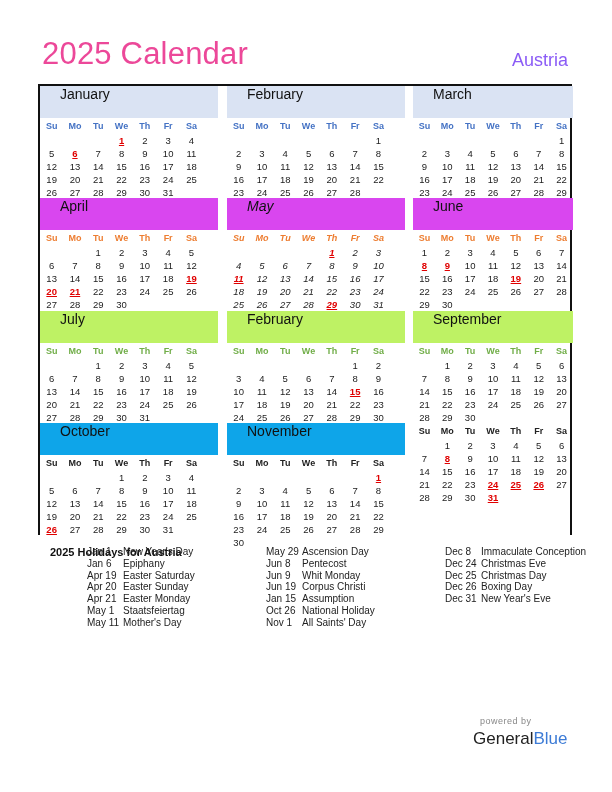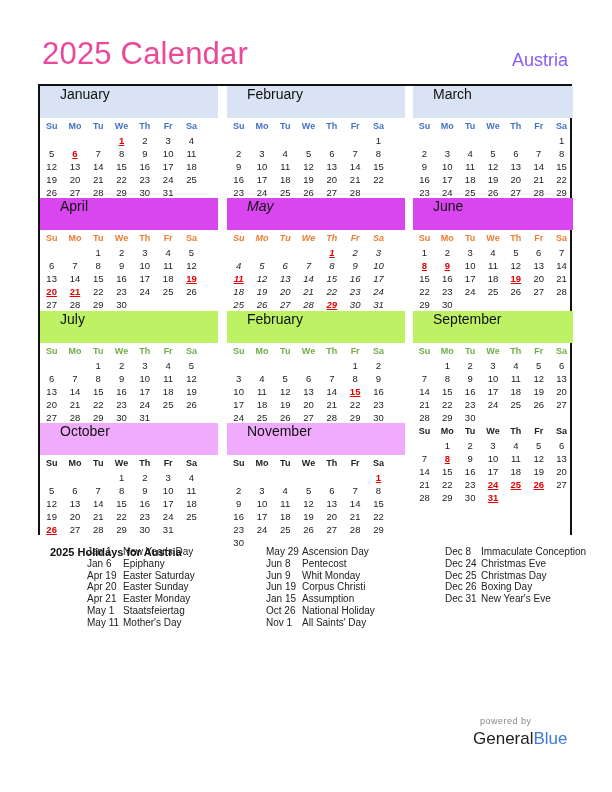--- a/index.html
+++ b/index.html
@@ -5,21 +5,21 @@
   html, body { margin: 0; padding: 0; background: #ffffff; }
   body { width: 612px; height: 792px; position: relative; font-family: "Liberation Sans", sans-serif; color: #222; overflow: hidden; }
   .title { position: absolute; left: 42px; top: 36px; font-size: 31px; color: #ec4899; letter-spacing: 0.2px; }
   .country { position: absolute; right: 44px; top: 50px; font-size: 18px; color: #8b5cf6; }
   .frame { position: absolute; left: 38px; top: 84px; width: 534px; height: 451px; border-left: 2px solid #111; border-right: 2px solid #111; border-top: 2px solid #111; box-sizing: border-box; }
   .month { position: absolute; width: 178px; }
   .month-header { height: 32px; line-height: 17px; font-size: 14px; color: #111; padding-left: 20px; }
   .q1 .month-header { background: #dae3f3; }
   .q2 .month-header { background: #d946ef; }
   .q3 .month-header { background: #bef264; }
-  .q4 .month-header { background: #f0abfc; }
+  .q4 .month-header { background: #0ea5e9; }
   .dow-row, .week-row { display: flex; padding-left: 0px; }
   .dow-row { height: 16px; line-height: 16px; }
   .dow { width: 23.3px; text-align: center; font-size: 9px; font-weight: bold; }
   .q1 .dow { color: #4472c4; }
   .q2 .dow { color: #ed7d31; }
   .q3 .dow { color: #70ad47; }
   .q4 .dow { color: #222; }
   .week-row { height: 13px; line-height: 13px; }
   .day { width: 23.3px; text-align: center; font-size: 9.5px; color: #222; }
   .day.hol { color: #e00000; font-weight: bold; text-decoration: underline; }

